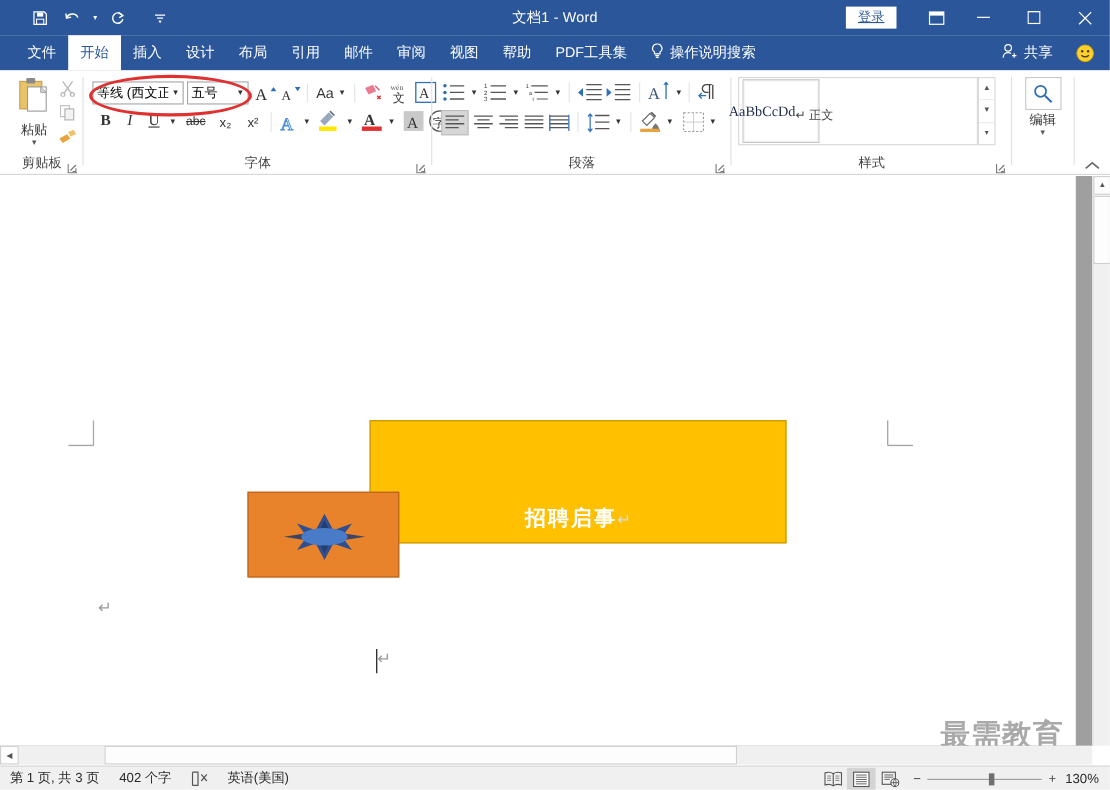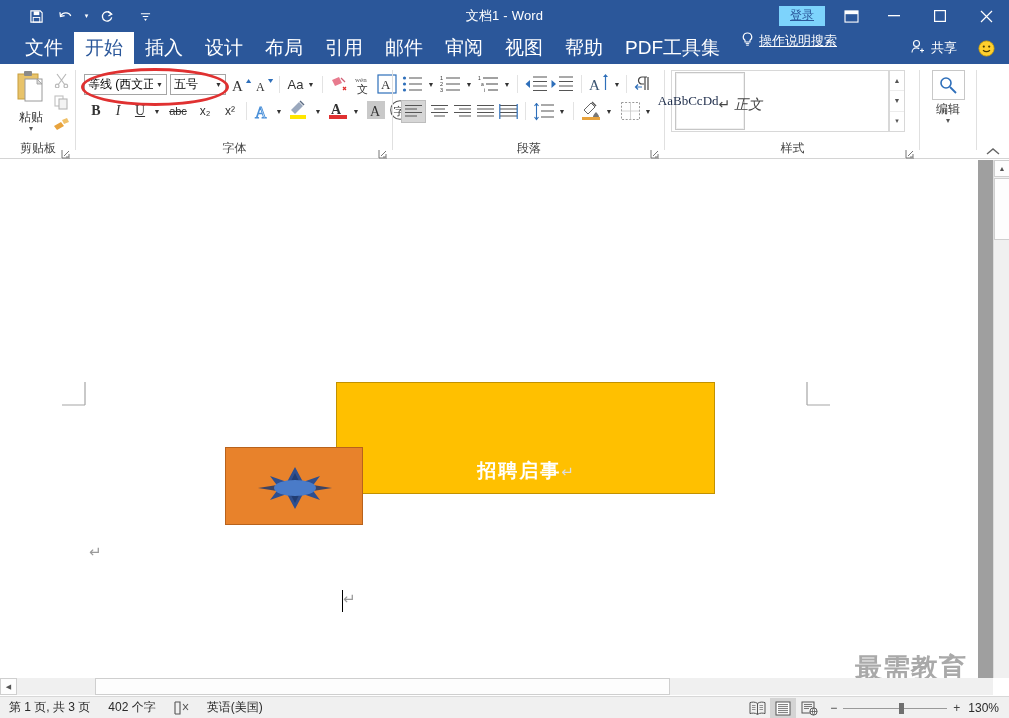--- a/index.html
+++ b/index.html
@@ -28,46 +28,45 @@
   .title-text {
     position: absolute; left: 0; right: 0; text-align: center;
     color: #ffffff; font-size: 13px; letter-spacing: 0.2px;
     pointer-events: none;
   }
   .title-right {
     position: absolute; right: 0; top: 0; height: 32px;
     display: flex; align-items: center; gap: 0px;
   }
   .signin {
-    background: #7dd3fc; color: #2b579a; font-size: 12px;
-    padding: 3px 11px; margin-right: 6px; line-height: 1.1; text-decoration: underline;
+    background: #ffffff; color: #2b579a; font-size: 12px;
+    padding: 3px 11px; margin-right: 16px; line-height: 1.1; text-decoration: underline;
   }
   .win-btn {
     width: 46px; height: 32px; display: flex; align-items: center; justify-content: center;
     color: #ffffff;
   }
   .ribbon-display { width: 40px; height: 32px; display:flex; align-items:center; justify-content:center; color:#fff;}
 
   
   .tabbar {
     position: absolute; left: 0; top: 32px; width: 1009px; height: 32px;
     background: #2b579a;
     display: flex; align-items: stretch;
   }
   .tab {
-    color: #ffffff; font-size: 19px;
+    color: #ffffff; font-size: 13px;
     padding: 0 11px; display: flex; align-items: center;
     white-space: nowrap;
     text-align: center;
   }
   .tab.active { background: #ffffff; color: #2b579a; }
   .tellme {
-    display:flex; align-items:flex-start; gap:5px; color:#ffffff; font-size:13px;
+    display:flex; align-items:center; gap:5px; color:#ffffff; font-size:13px;
     padding-left: 10px;
-    text-decoration: underline;
   }
   .share {
     position: absolute; right: 52px; top: 0; height: 32px;
     display: flex; align-items: center; gap: 4px; color: #ffffff; font-size: 13px;
   }
   .smiley {
     position: absolute; right: 14px; top: 8px; width: 17px; height: 17px;
   }
 
   
@@ -115,21 +114,21 @@
   .vsep { position: absolute; width: 1px; background: #e3e3e3; }
 
   
   .stylebox {
     position: absolute; top: 8px; width: 70px; height: 58px;
     border: 1px solid transparent; background: #fff;
     display: flex; align-items: center; justify-content: center;
   }
   .stylebox.sel { border: 1px solid #c6c6c6; box-shadow: 0 0 0 1px #f0f0f0 inset; }
   .style-prev { font-family: "Liberation Serif", serif; color: #1c2b49; }
-  .style-name { font-size: 14px; color: #444; margin-top: 7px; white-space: nowrap; font-style: italic;}
+  .style-name { font-size: 11px; color: #444; margin-top: 7px; white-space: nowrap;}
   .gallery-frame {
     position: absolute; top: 6px; left: 6px; width: 218px; height: 62px;
     border: 1px solid #d8d8d8;
   }
   .gal-scroll {
     position: absolute; top: 6px; width: 16px; height: 62px;
     border: 1px solid #d8d8d8; background: #fff;
     display: flex; flex-direction: column;
   }
   .gal-scroll div { flex: 1; display:flex; align-items:center; justify-content:center; font-size:7px; color:#555; border-bottom:1px solid #ececec;}

